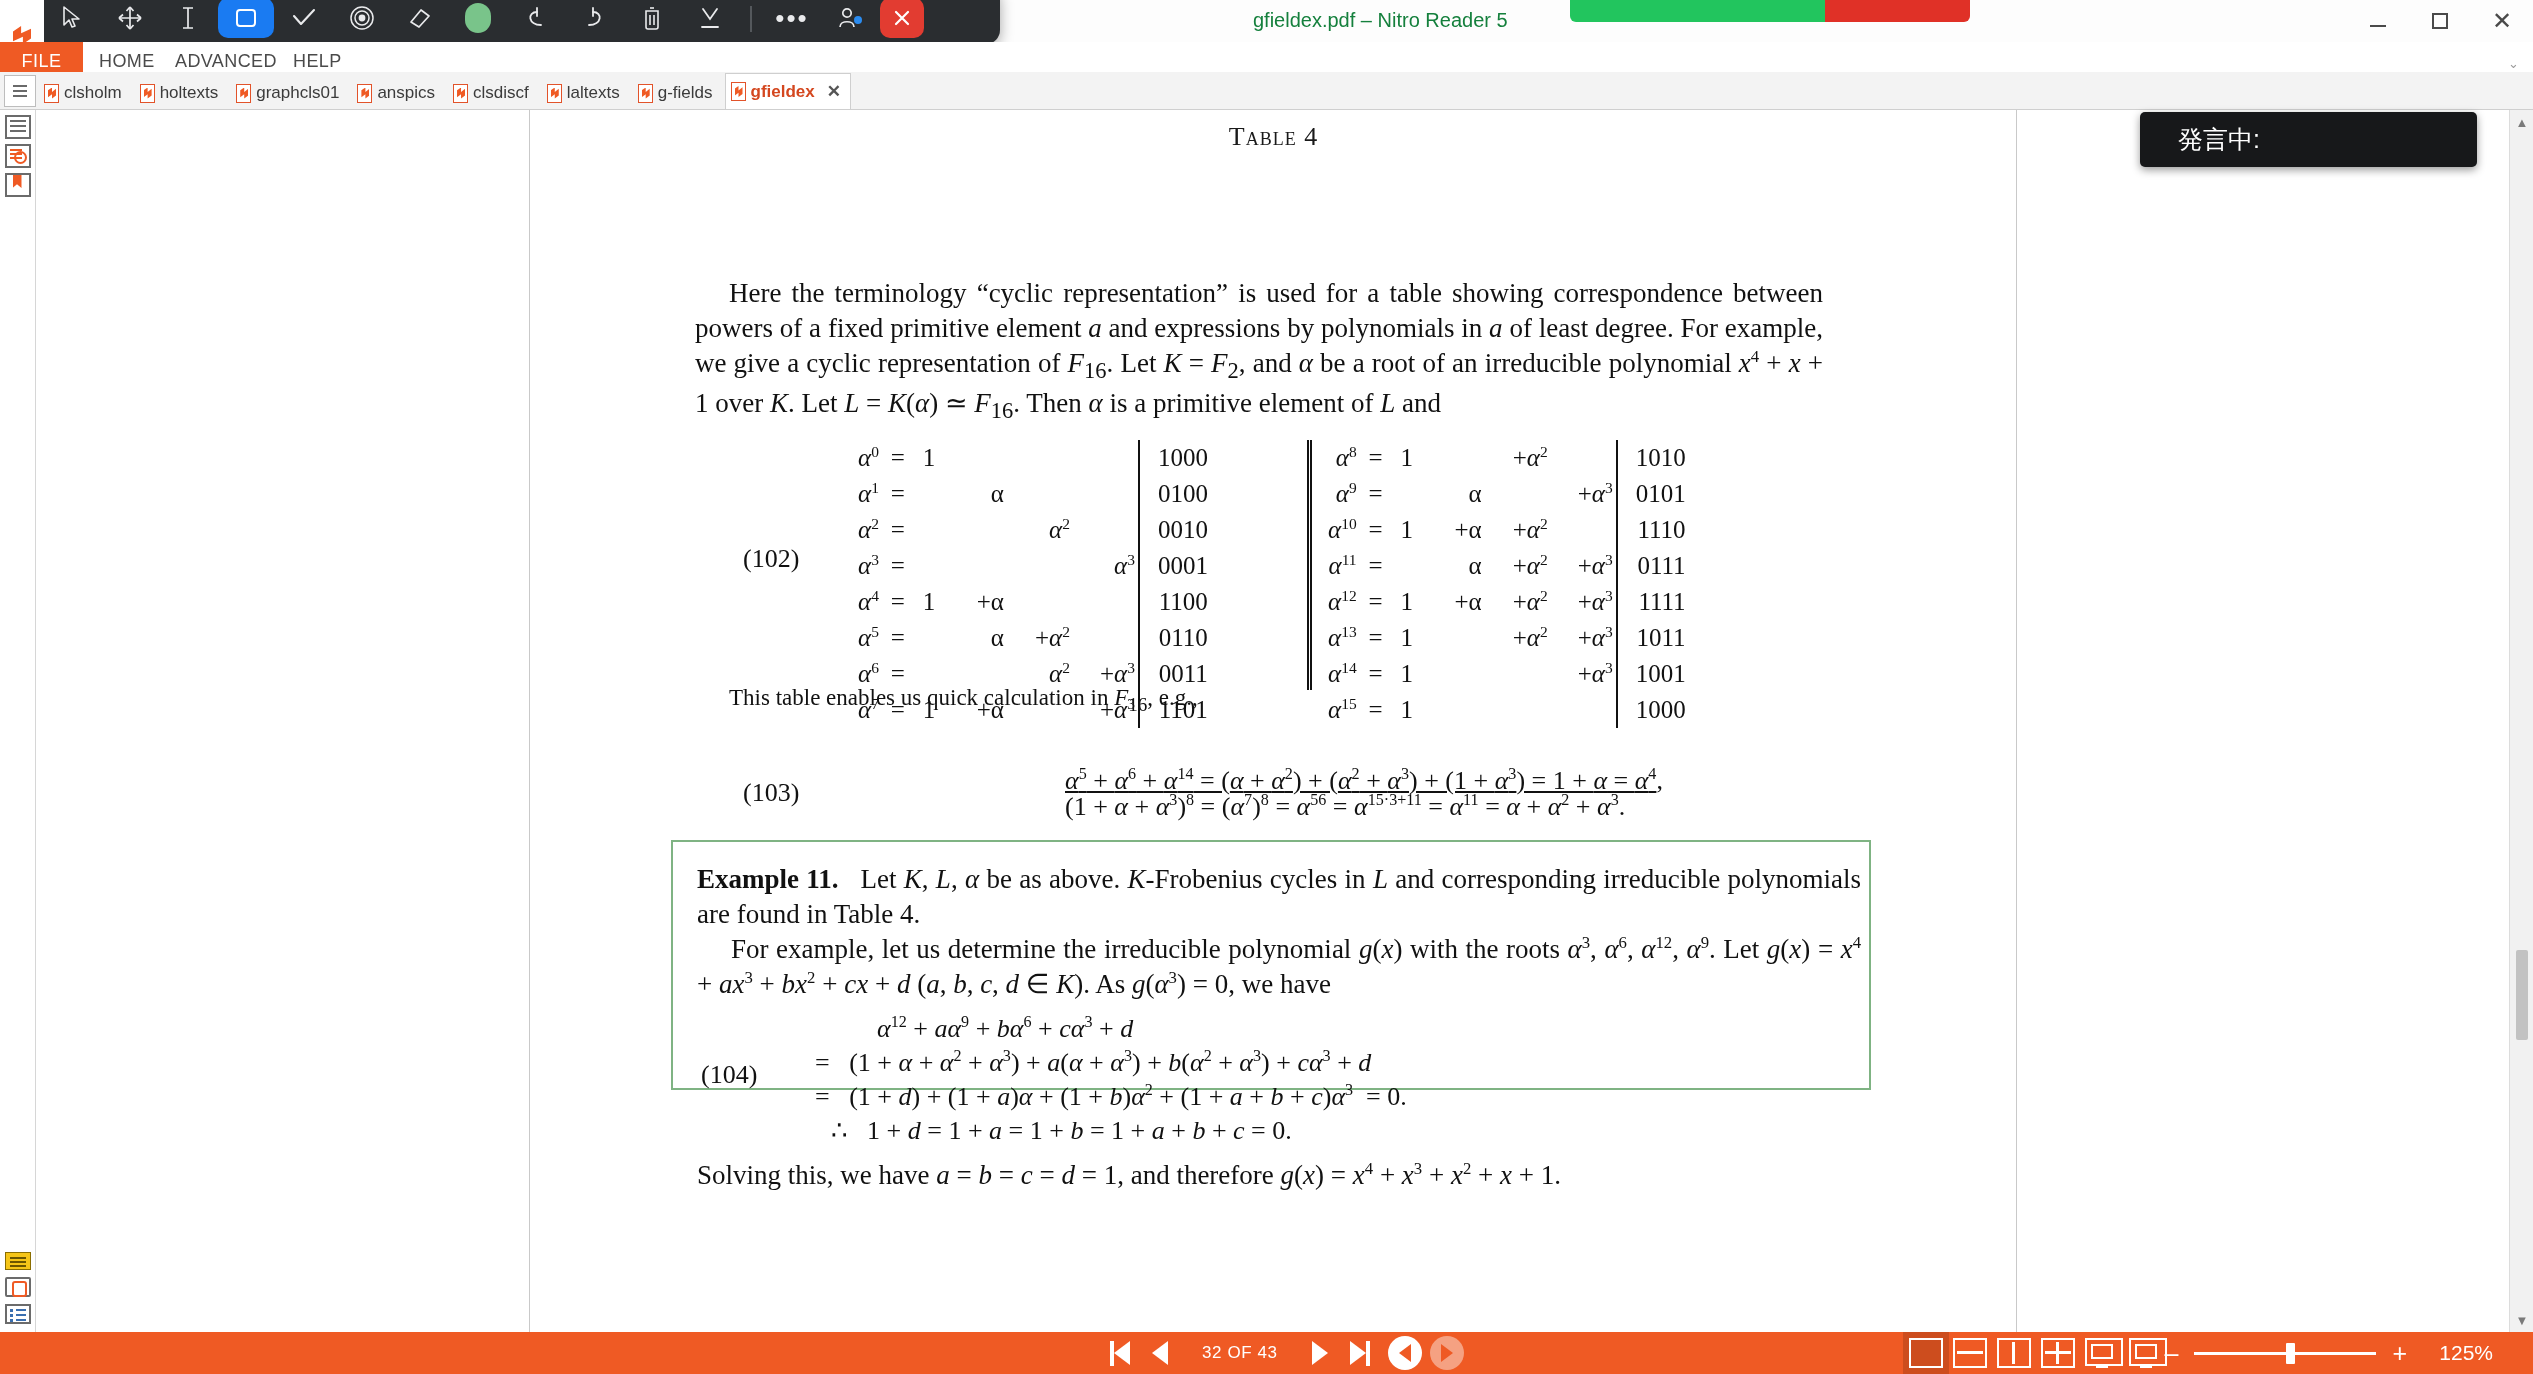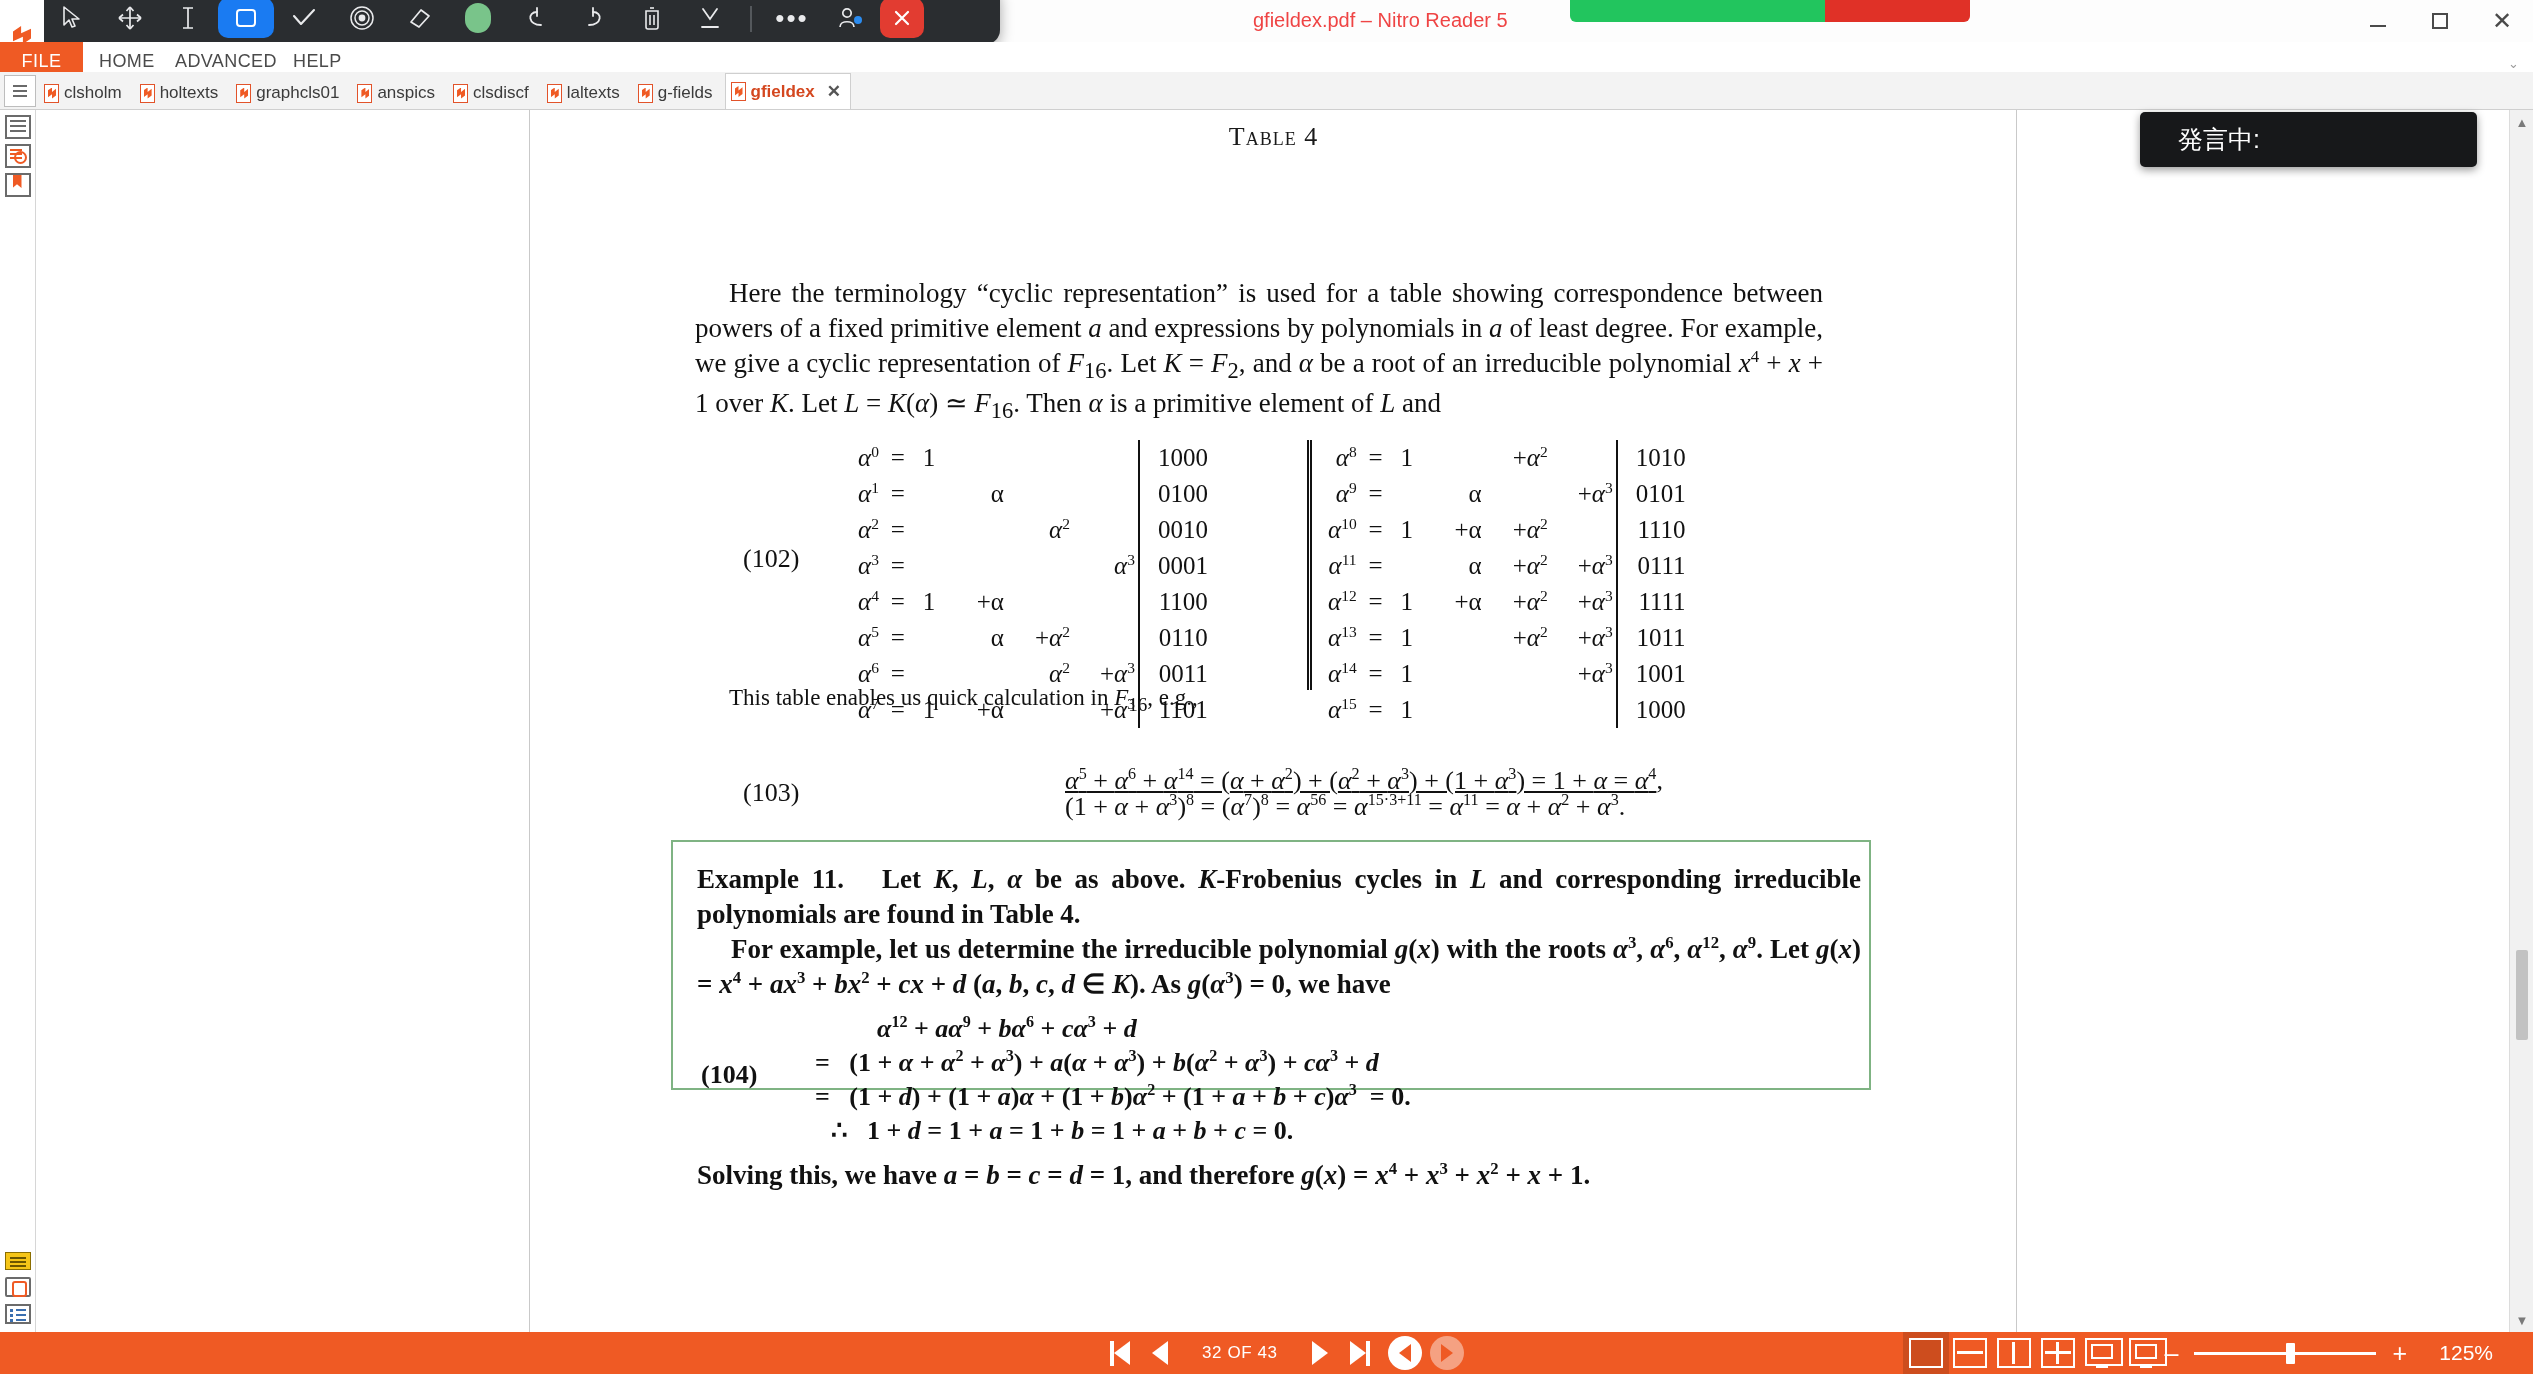--- a/index.html
+++ b/index.html
@@ -1,21 +1,21 @@
 <!DOCTYPE html>
 <html><head>
 <meta charset="utf-8">
 <style>
   * { box-sizing: border-box; margin:0; padding:0; }
   html,body { width:2533px; height:1374px; overflow:hidden; background:#fff;
               font-family:"Liberation Sans", sans-serif; }
 
   
   #titlebar{position:absolute;left:0;top:0;width:2533px;height:42px;background:#fdfdfd;}
-  #title-text{position:absolute;left:1253px;top:9px;font-size:20px;color:#ef4444;
+  #title-text{position:absolute;left:1253px;top:9px;font-size:20px;color:#15803d;
               font-family:"Liberation Sans",sans-serif;white-space:nowrap;}
   .wbtn{position:absolute;top:0;width:62px;height:42px;display:flex;align-items:center;
         justify-content:center;color:#4a4a4a;font-size:19px;}
   #wmin{right:124px;} #wmax{right:62px;} #wclose{right:0px;}
   #wmin .gl{width:16px;height:2px;background:#4a4a4a;display:block;margin-top:10px;}
   #wmax .gl{width:16px;height:16px;border:2px solid #4a4a4a;display:block;}
   #wclose .gl{font-size:24px;line-height:1;color:#4a4a4a;}
 
   
   #callbar{position:absolute;top:0;left:1570px;width:400px;height:22px;border-radius:0 0 6px 6px;overflow:hidden;display:flex;}
@@ -144,21 +144,21 @@
 
   #para2{position:absolute;left:164px;top:575px;width:1128px;font-size:23px;}
   #eq103{position:absolute;left:164px;top:640px;width:1150px;font-size:26px;}
   #eq103 .lbl{position:absolute;left:48px;top:28px;}
   #eq103 .l1{position:absolute;left:370px;top:16px;text-decoration:underline;}
   #eq103 .l2{position:absolute;left:370px;top:42px;}
 
   
   #exbox{position:absolute;left:140px;top:730px;width:1200px;height:250px;
          border:2px solid #7fb383;background:#fff;}
-  #exbox .inner{padding:20px 8px 0 24px;font-size:27px;line-height:1.30;text-align:justify;font-weight:bold;}
+  #exbox .inner{padding:20px 8px 0 24px;font-size:27px;line-height:1.30;text-align:justify;}
   #ex-eq104{position:relative;margin-top:10px;height:128px;font-size:26px;}
   #ex-eq104 .lbl{position:absolute;left:4px;top:46px;}
   #ex-eq104 .r0{position:absolute;left:180px;top:0;}
   #ex-eq104 .r1{position:absolute;left:118px;top:34px;}
   #ex-eq104 .r2{position:absolute;left:118px;top:68px;}
   #ex-eq104 .r3{position:absolute;left:118px;top:102px;margin-left:16px;}
   #ex-final{font-size:27px;margin-top:18px;}
 
   sup{font-size:.62em;vertical-align:super;line-height:0;}
   .it{font-style:italic;}

